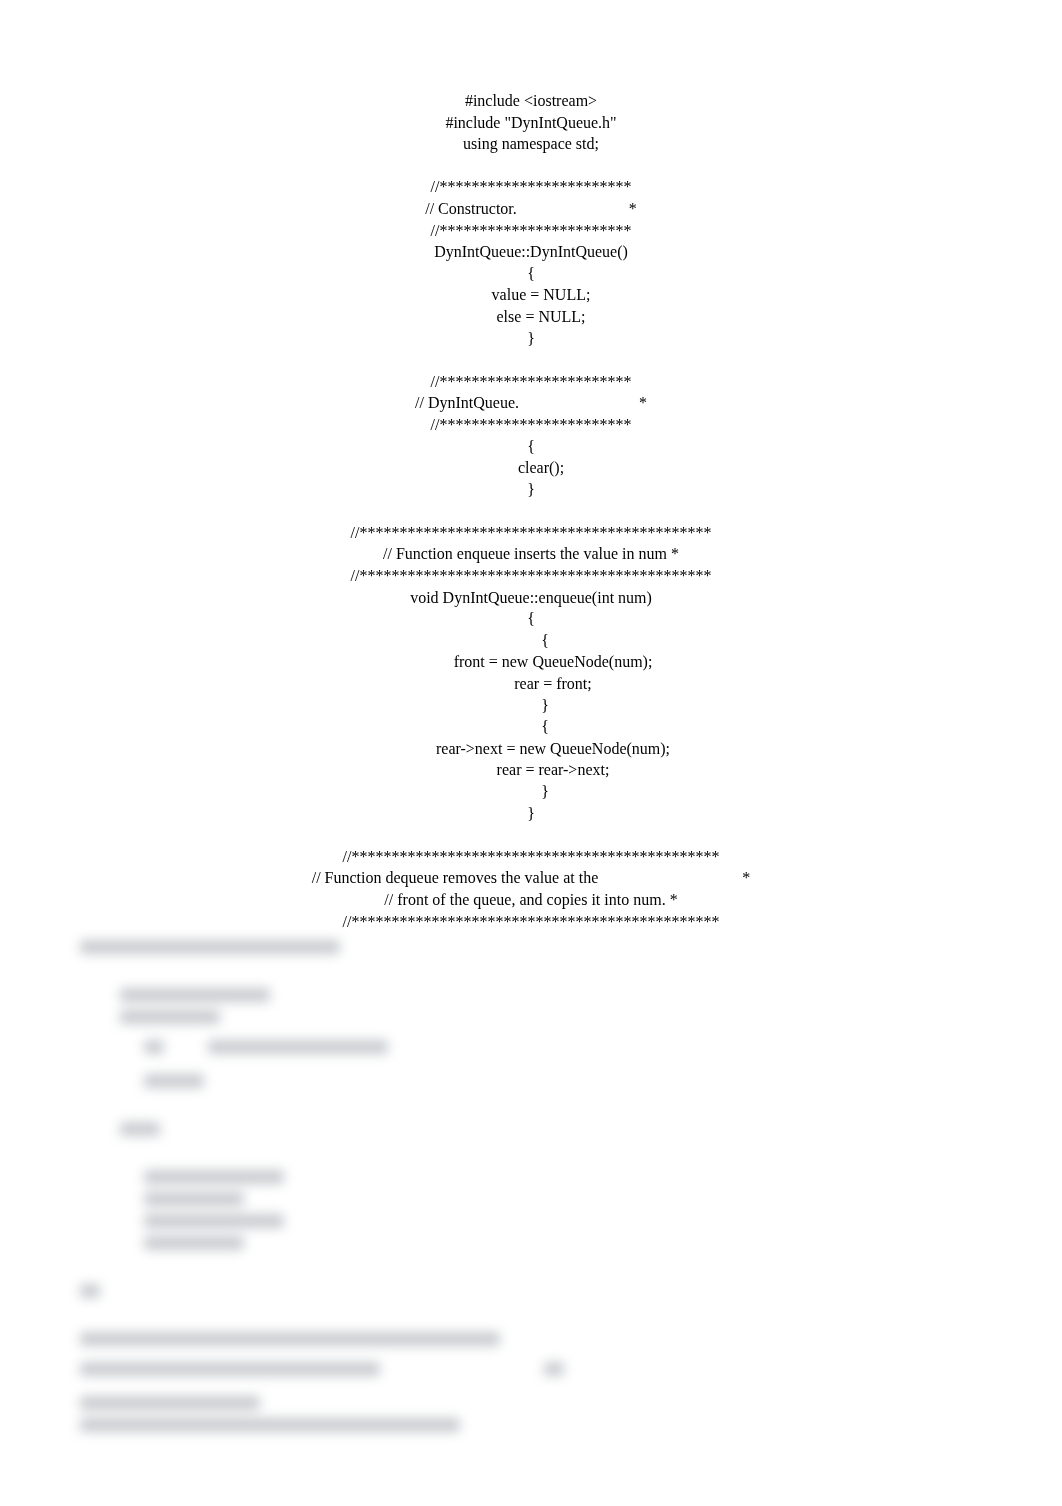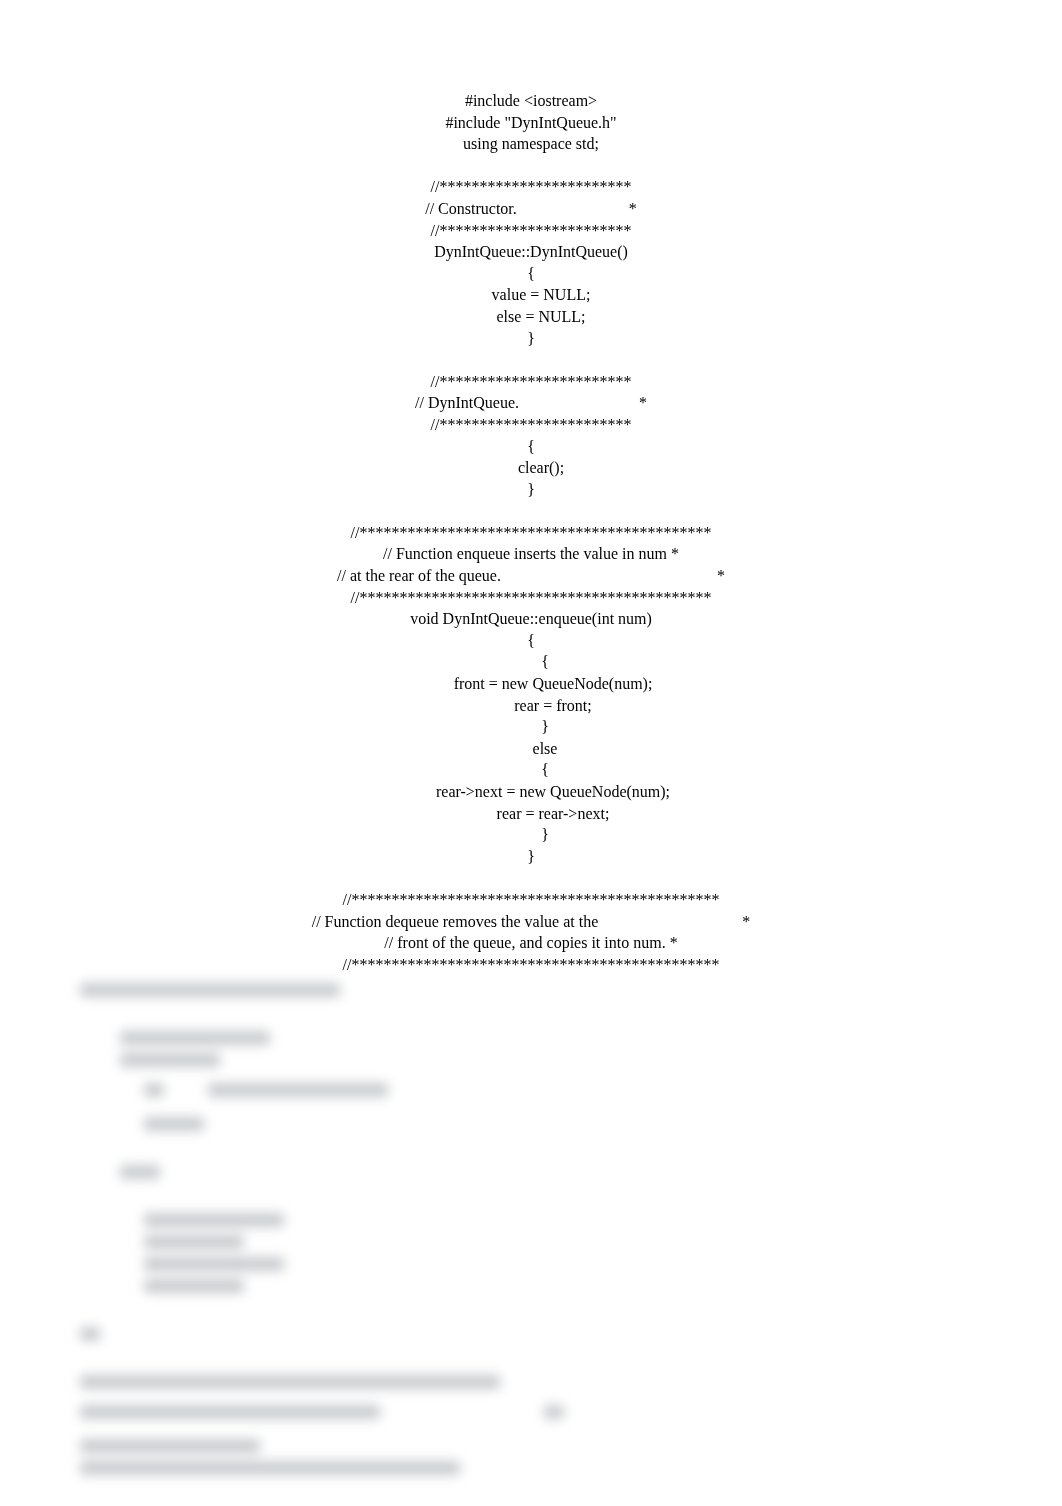--- a/index.html
+++ b/index.html
@@ -68,29 +68,27 @@
   <div class="code-line"></div>
   <div class="code-line">//************************</div>
   <div class="code-line">// DynIntQueue.                              *</div>
   <div class="code-line">//************************</div>
   <div class="code-line">{</div>
   <div class="code-line">     clear();</div>
   <div class="code-line">}</div>
   <div class="code-line"></div>
   <div class="code-line">//********************************************</div>
   <div class="code-line">// Function enqueue inserts the value in num *</div>
-  <div class="code-line">// at the rear of the queue.                                                      *</div>
   <div class="code-line">//********************************************</div>
   <div class="code-line">void DynIntQueue::enqueue(int num)</div>
   <div class="code-line">{</div>
   <div class="code-line">       {</div>
   <div class="code-line">           front = new QueueNode(num);</div>
   <div class="code-line">           rear = front;</div>
   <div class="code-line">       }</div>
-  <div class="code-line">       else</div>
   <div class="code-line">       {</div>
   <div class="code-line">           rear-&gt;next = new QueueNode(num);</div>
   <div class="code-line">           rear = rear-&gt;next;</div>
   <div class="code-line">       }</div>
   <div class="code-line">}</div>
   <div class="code-line"></div>
   <div class="code-line">//**********************************************</div>
   <div class="code-line">// Function dequeue removes the value at the                                    *</div>
   <div class="code-line">// front of the queue, and copies it into num. *</div>
   <div class="code-line">//**********************************************</div>

